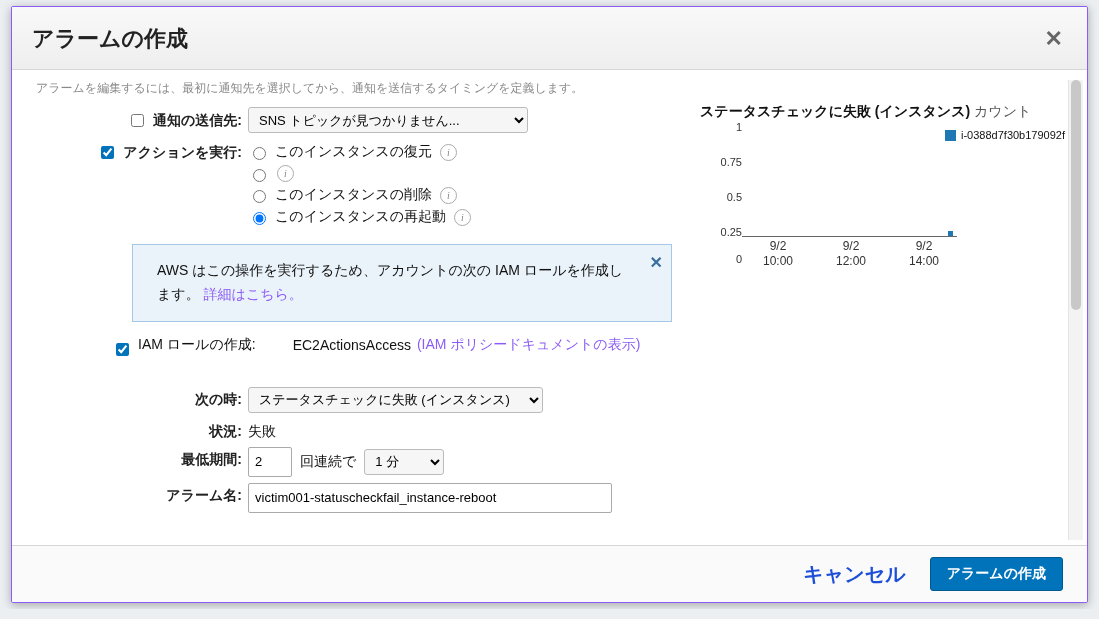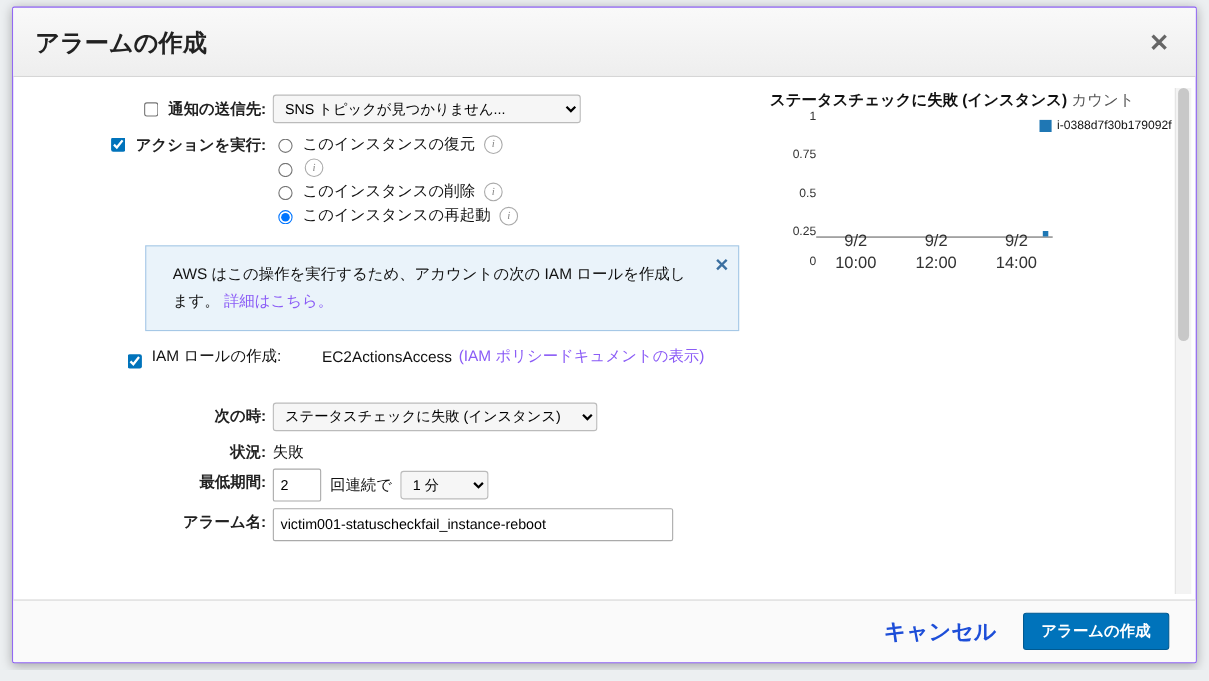--- a/index.html
+++ b/index.html
@@ -89,21 +89,21 @@
   .chart-legend{
     position:absolute;right:2px;top:2px;font-size:11px;
     display:flex;align-items:center;gap:5px;
   }
   .legend-swatch{width:11px;height:11px;background:#1f77b4;display:inline-block;}
   .plot{
     position:absolute;left:36px;top:0;bottom:30px;right:110px;
     border-bottom:1px solid #666;
   }
   .ytick{position:absolute;left:0;width:36px;text-align:right;font-size:11px;color:#333;transform:translateY(-50%);}
-  .xtick{position:absolute;bottom:0;transform:translate(-50%,3px);font-size:15px;color:#333;text-align:center;line-height:1.3;}
+  .xtick{position:absolute;bottom:0;transform:translate(-50%,3px);font-size:12px;color:#333;text-align:center;line-height:1.3;}
   .tiny-bar{
     position:absolute;bottom:0;width:5px;background:#1f77b4;
   }
   .dlg-footer{
     position:absolute;left:0;right:0;bottom:0;height:56px;
     border-top:1px solid #d6d6d6;
     background:#fafafa;
     display:flex;align-items:center;justify-content:flex-end;
     gap:18px;padding:0 24px;
   }
@@ -122,20 +122,21 @@
 <body>
 
 <div class="dialog">
 
   <div class="dlg-header">
     <div class="dlg-title">アラームの作成</div>
     <div class="dlg-close">✕</div>
   </div>
 
   <div class="dlg-body">
+    <div class="intro">アラームを編集するには、最初に通知先を選択してから、通知を送信するタイミングを定義します。</div>
 
     <div class="columns">
       <div class="left-col">
 
         <div class="form-row">
           <div class="form-lbl" style="display:flex;justify-content:flex-end;align-items:center;gap:6px;">
             <input type="checkbox" class="chk" style="">
             <span>通知の送信先:</span>
           </div>
           <div class="form-ctl">

